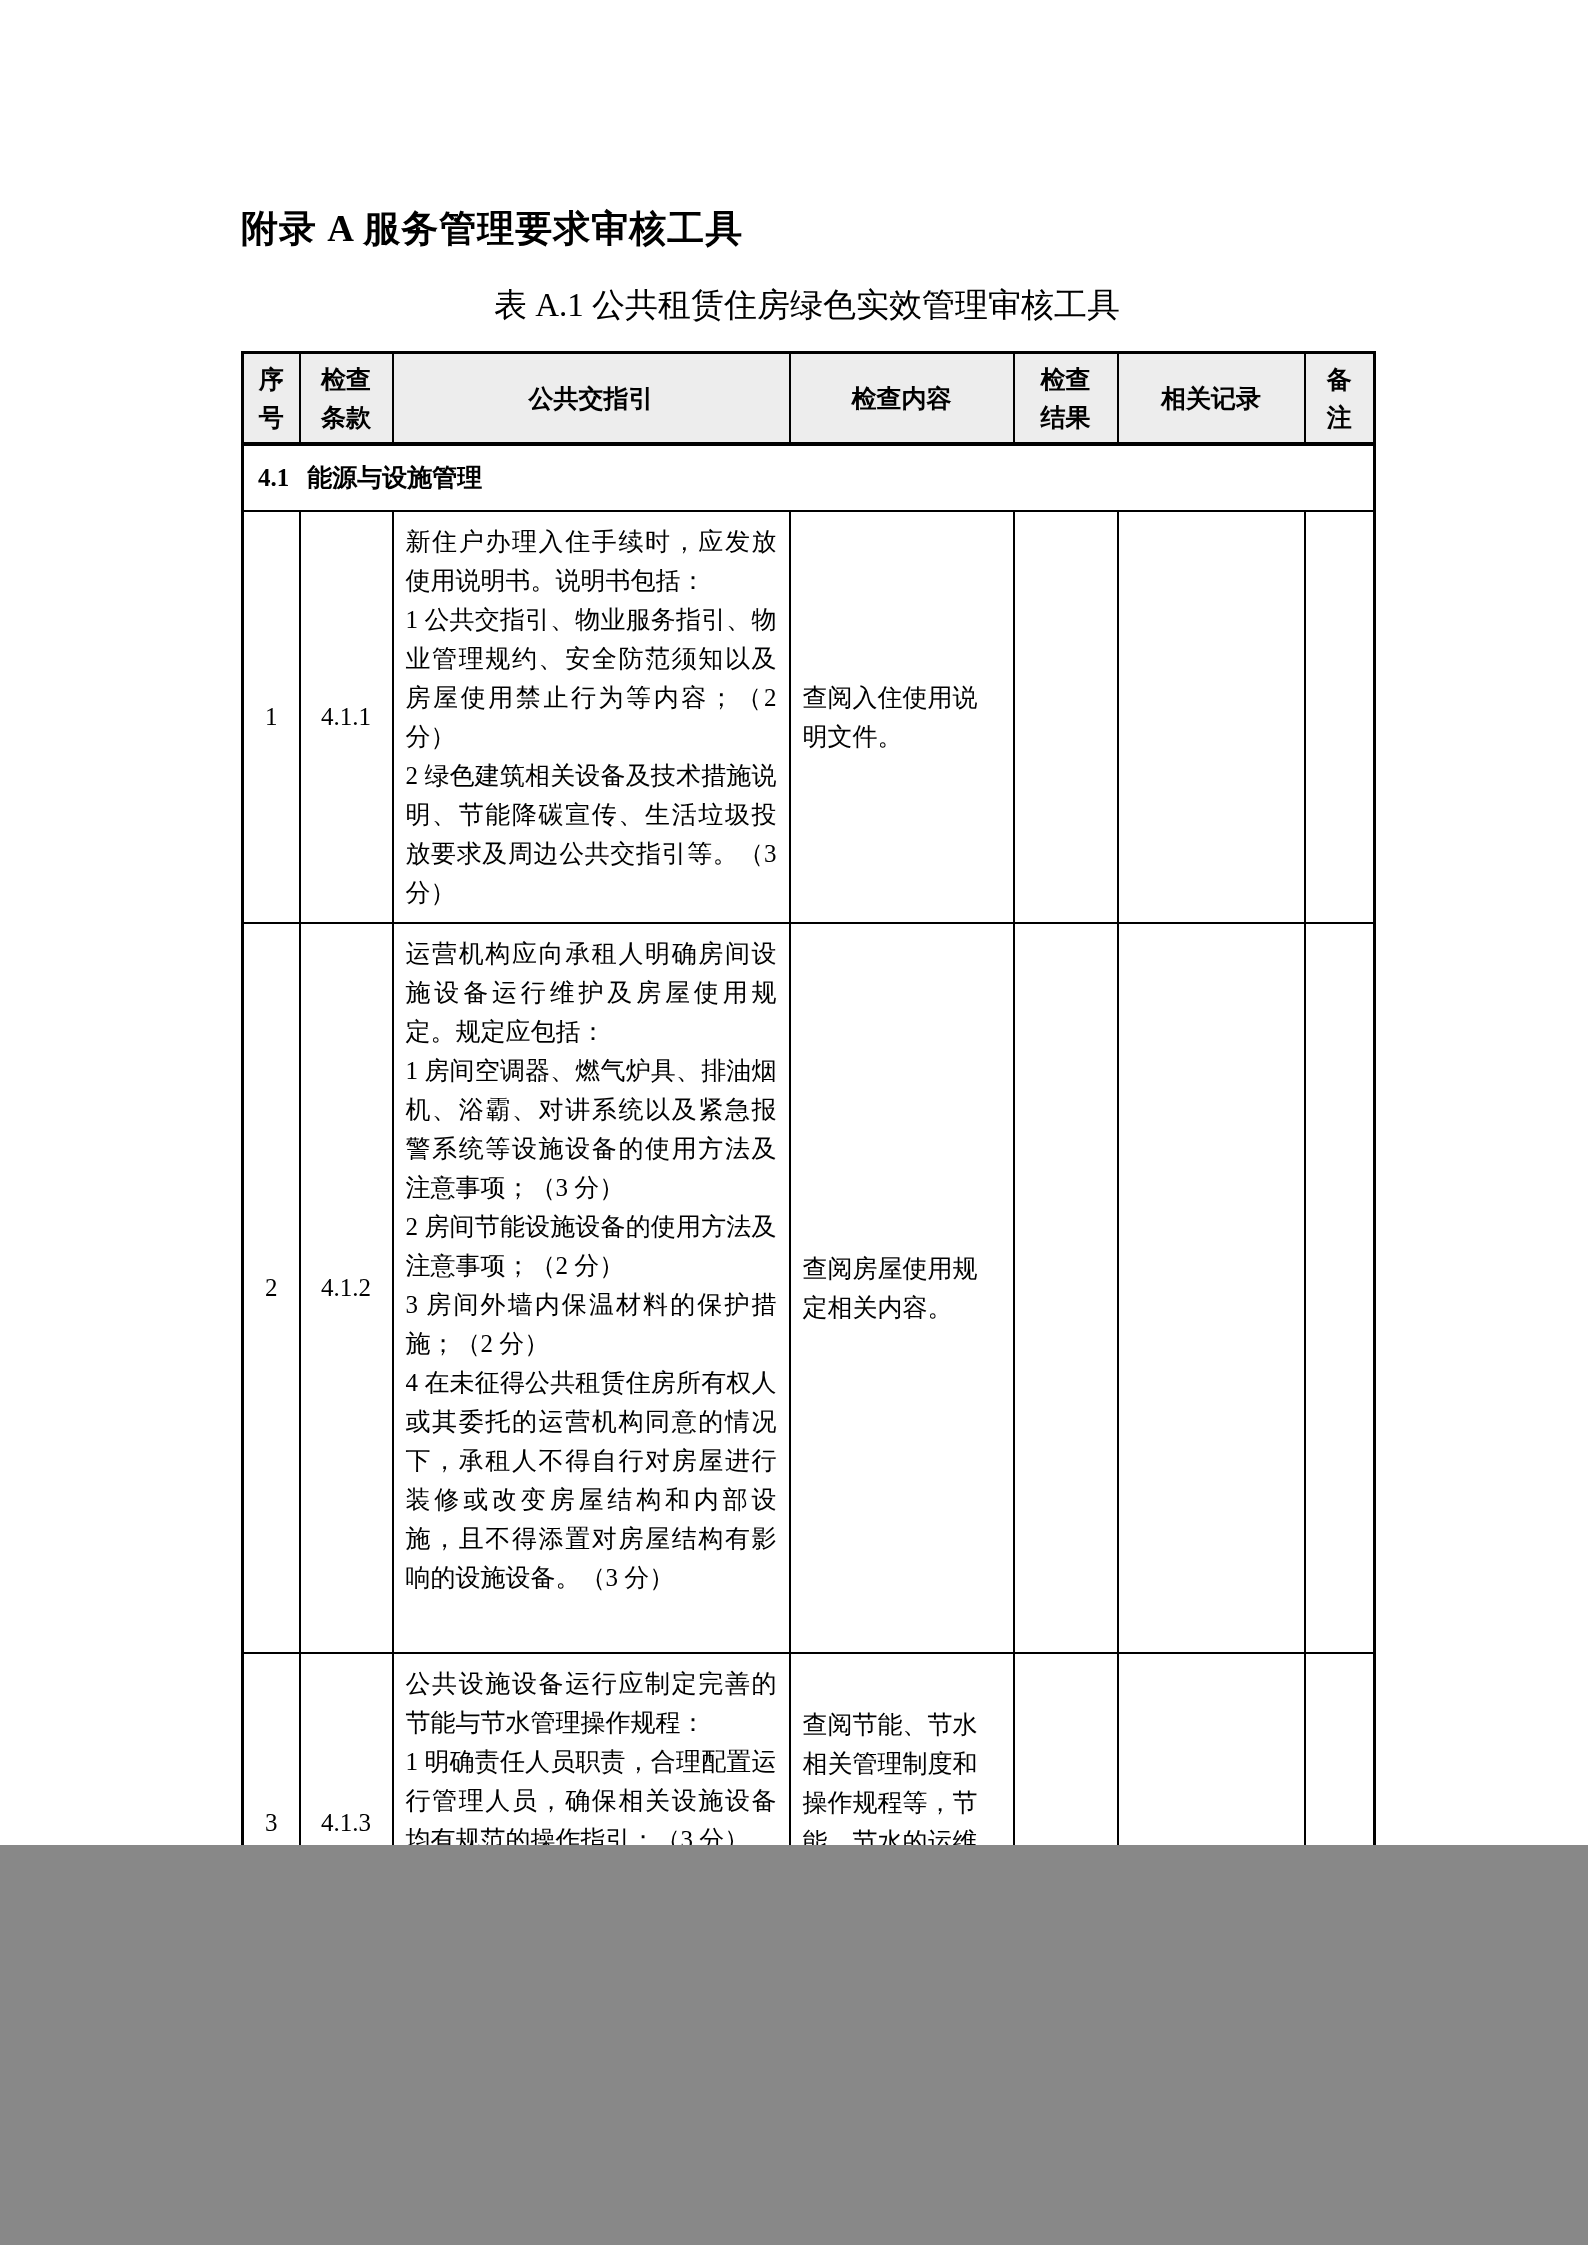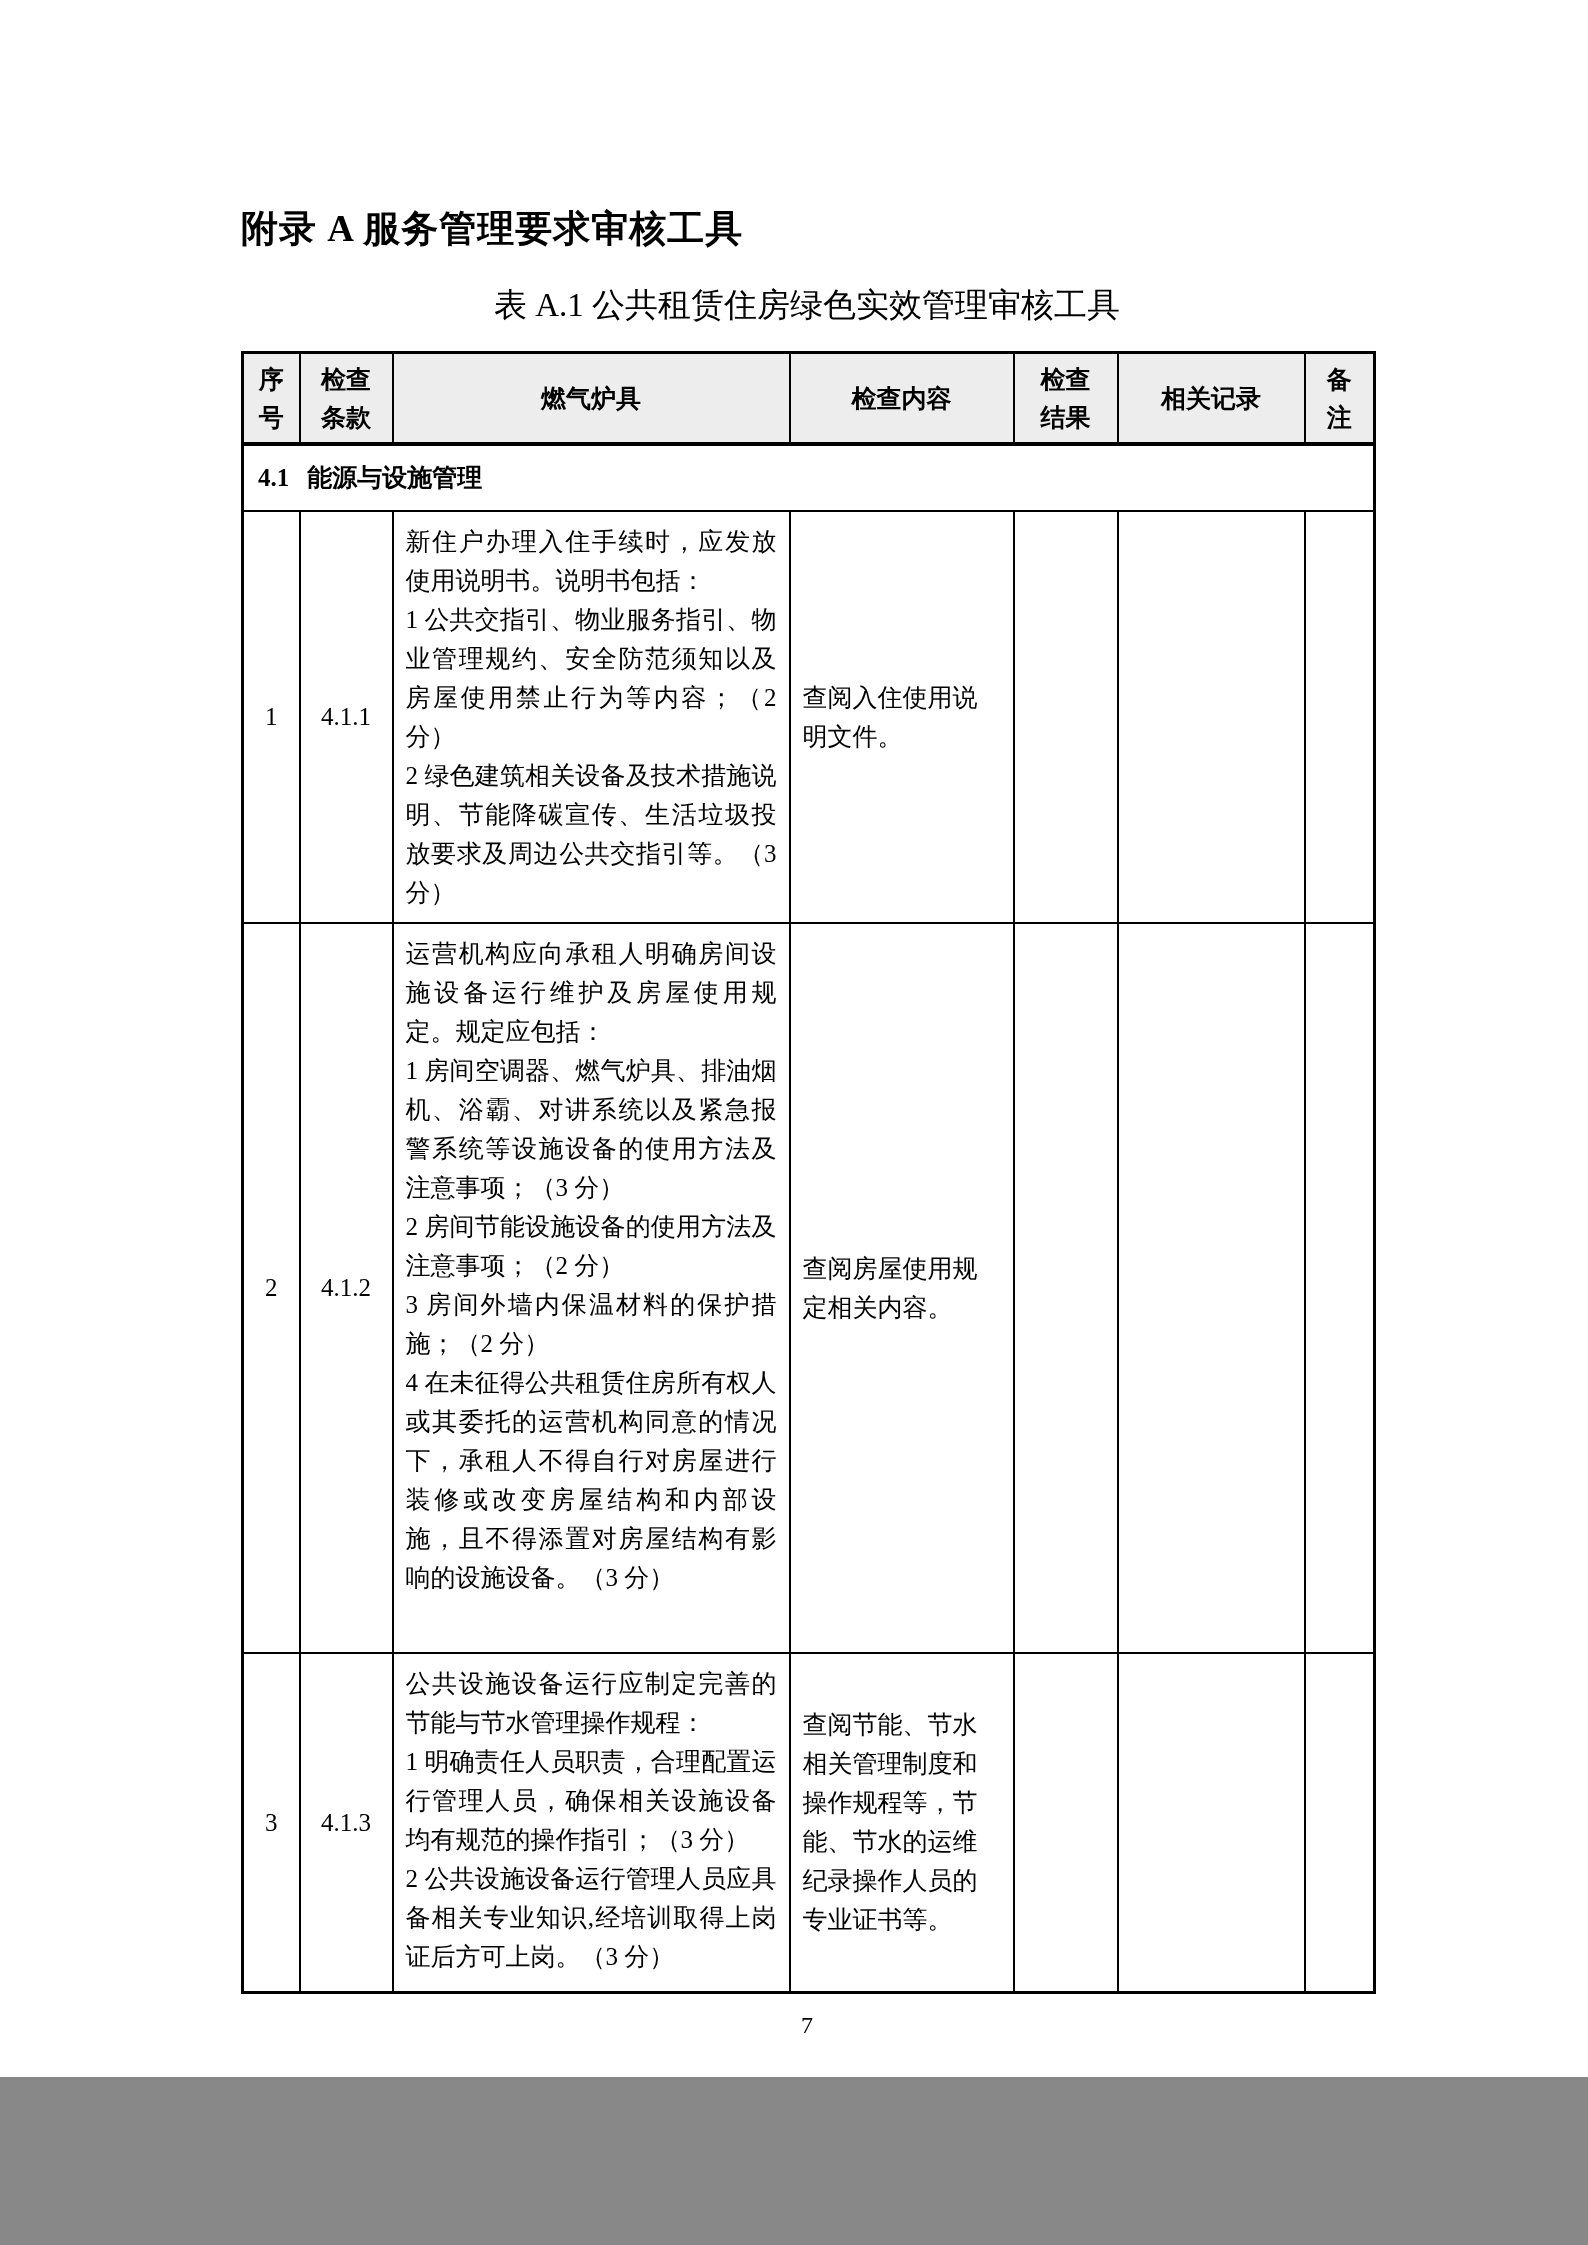--- a/index.html
+++ b/index.html
@@ -1,18 +1,18 @@
 <!DOCTYPE html>
 <html lang="zh"><head>
 <meta charset="utf-8">
 <style>
   html,body{margin:0;padding:0;background:#888;}
   .page{
     position:relative;
-    width:1588px;height:2077px;
+    width:1588px;height:1845px;
     background:#ffffff;
     margin:0 auto;
     font-family:"Liberation Serif","DejaVu Serif",serif;
     color:#000;
     box-sizing:border-box;
     padding-top:206px;
   }
   .content{margin-left:241px;width:1132px;}
   .doc-title{
     font-size:37px;
@@ -115,21 +115,21 @@
         <col style="width:187px">
         <col style="width:70px">
       </colgroup>
 
       <tbody>
           <tr class="hdr">
         <th>序
 号</th>
         <th>检查
 条款</th>
-        <th>燃气炉具</th>
+        <th>公共交指引</th>
         <th>检查内容</th>
         <th>检查
 结果</th>
         <th>相关记录</th>
         <th>备
 注</th>
       </tr>
 
       <tr class="section">
         <td colspan="7">

